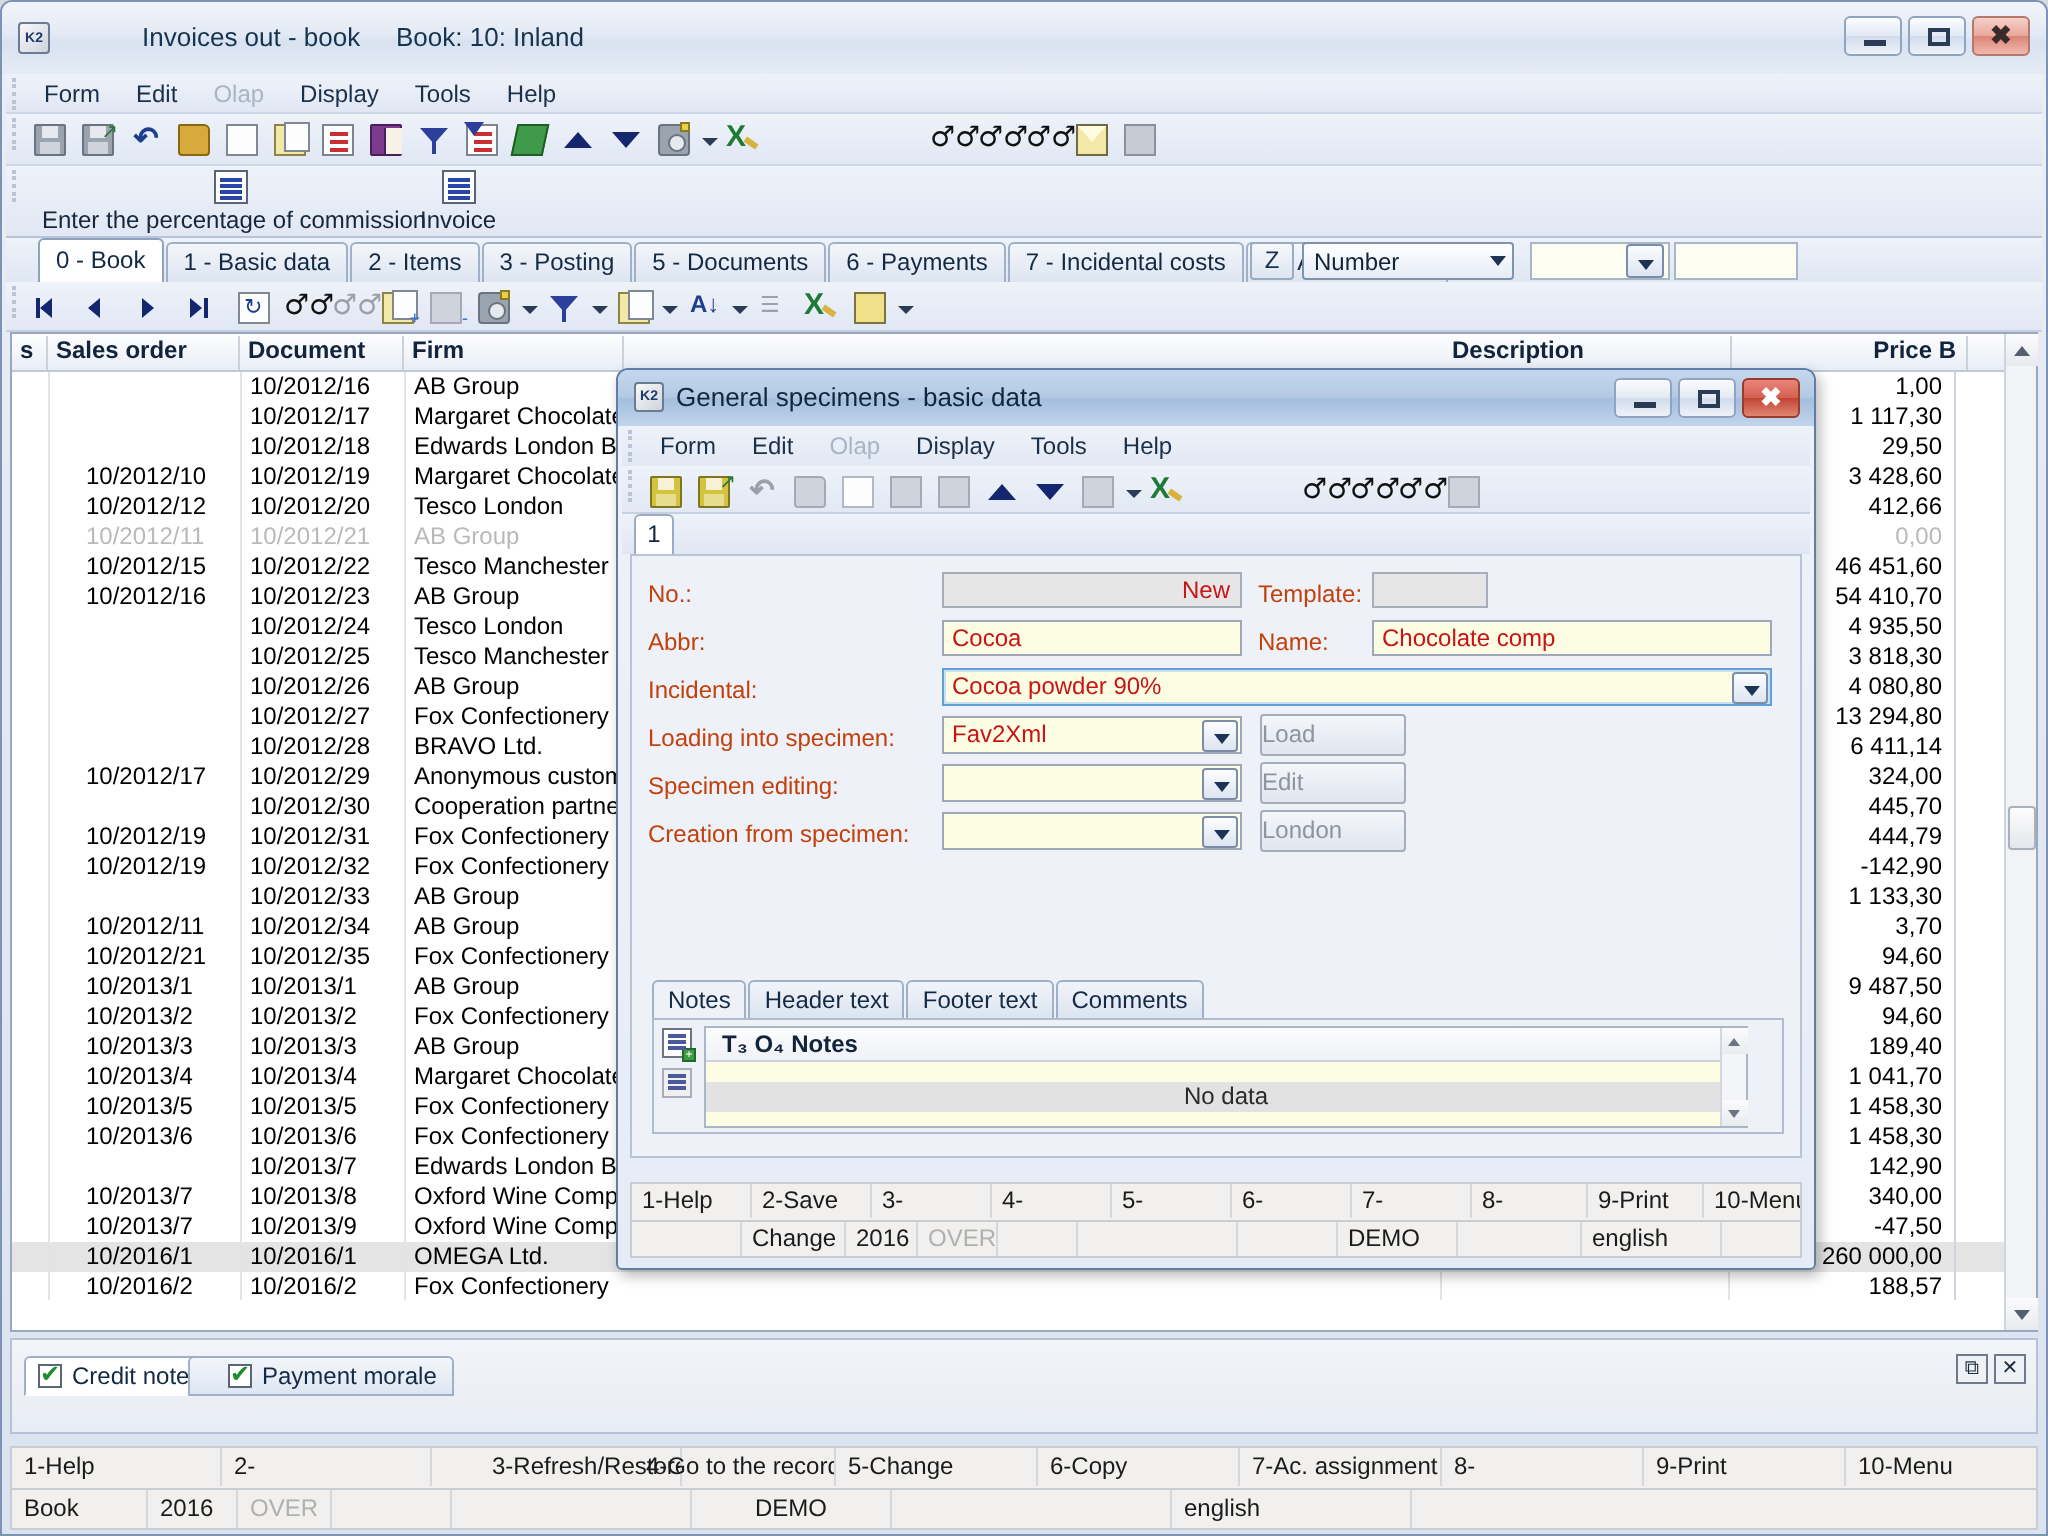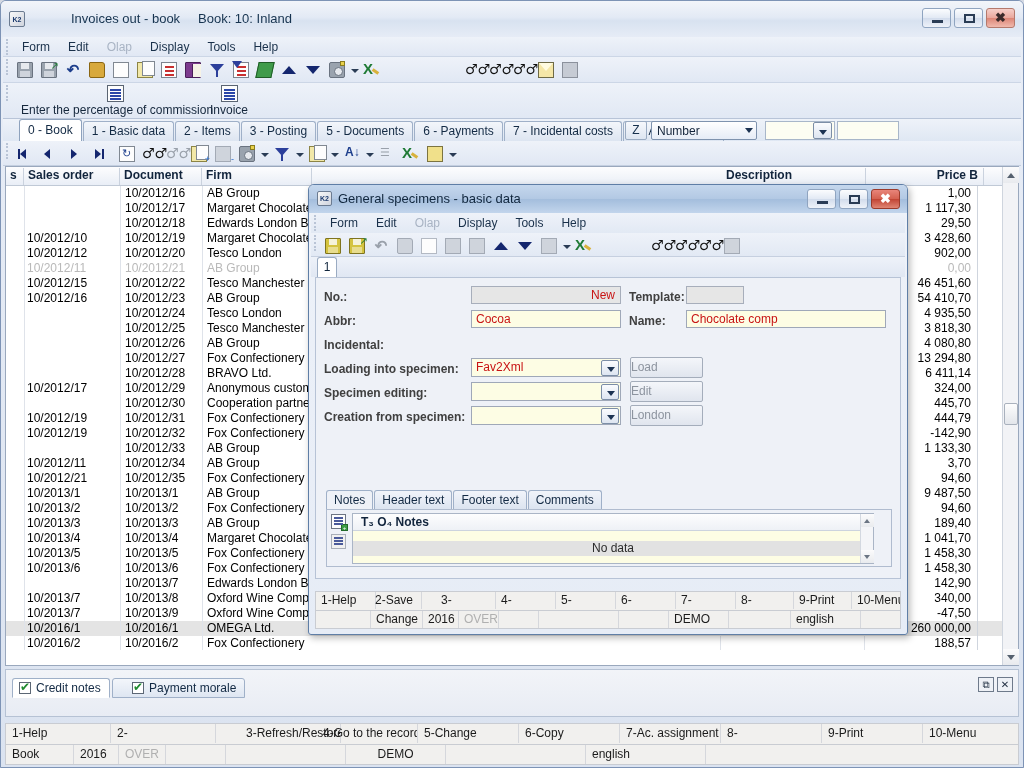--- a/index.html
+++ b/index.html
@@ -226,21 +226,21 @@
   }
   .hcell.right { text-align:right; padding-right:5px; padding-left:0; }
   #grid-body {
     position:absolute; left:0; top:19px; width:996px; height:464px; overflow:hidden;
   }
   .grow { position:relative; height:15px; font-size:12px; color:#000; }
   .grow.dim { color:#b9b9b9; }
   .grow.sel { background:#e4e4e4; }
   .cell { position:absolute; top:0; height:15px; line-height:15px; white-space:nowrap; overflow:hidden; }
   .c-s { left:2px; width:14px; }
-  .c-order { left:18px; width:96px; border-left:1px solid #dfe3ea; padding-left:2px; }
+  .c-order { left:18px; width:96px; border-left:1px solid #dfe3ea; padding-left:18px; }
   .c-doc { left:114px; width:82px; border-left:1px solid #dfe3ea; padding-left:4px; }
   .c-firm { left:196px; width:110px; border-left:1px solid #dfe3ea; padding-left:4px; }
   .c-price { left:860px; width:112px; text-align:right; padding-right:6px; border-right:1px solid #cfd5de; }
   .colline { position:absolute; top:0; width:1px; height:100%; background:#dfe3ea; }
 
   #grid-vscroll {
     position:absolute; right:0; top:0; width:16px; height:498px;
     background:#f2f3f6; border-left:1px solid #cfd5de;
   }
   .sc-arrow {
@@ -335,21 +335,21 @@
   }
   #dlg-tab-1 {
     position:absolute; left:6px; top:0; width:20px; height:20px;
     background:#fff; border:1px solid #9aabc2; border-bottom:none;
     border-radius:3px 3px 0 0; font-size:12px; text-align:center; line-height:18px; color:#11263d;
   }
   #dlg-content {
     position:absolute; left:6px; top:92px; width:586px; height:302px;
     background:#eef1f7; border:1px solid #b7c3d6;
   }
-  .fld-label { position:absolute; font-size:12px; color:#404040;font-weight:bold; }
+  .fld-label { position:absolute; font-size:12px; color:#c2410c; }
   .fld-ro {
     position:absolute; background:#e6e6e6; border:1px solid #a7aebb;
     font-size:12px; color:#c81414; line-height:16px;
   }
   .fld-ro.rt { text-align:right; padding-right:5px; }
   .fld-in {
     position:absolute; background:#fdfde4; border:1px solid #9fa8b8;
     font-size:12px; color:#c81414; line-height:16px; padding-left:4px;
   }
   .fld-in.focus { border:1px solid #5fa0d8; box-shadow: inset 0 0 0 1px #c7e0f4; }
@@ -669,21 +669,21 @@
           <div class="cell c-order">10/2012/10</div>
           <div class="cell c-doc">10/2012/19</div>
           <div class="cell c-firm">Margaret Chocolate C</div>
           <div class="cell c-price">3 428,60</div>
         </div>
         <div class="grow">
           <div class="cell c-s"></div>
           <div class="cell c-order">10/2012/12</div>
           <div class="cell c-doc">10/2012/20</div>
           <div class="cell c-firm">Tesco London</div>
-          <div class="cell c-price">902,00</div>
+          <div class="cell c-price">412,66</div>
         </div>
         <div class="grow dim">
           <div class="cell c-s"></div>
           <div class="cell c-order">10/2012/11</div>
           <div class="cell c-doc">10/2012/21</div>
           <div class="cell c-firm">AB Group</div>
           <div class="cell c-price">0,00</div>
         </div>
         <div class="grow">
           <div class="cell c-s"></div>
@@ -866,21 +866,21 @@
       <div class="sc-arrow up"></div>
       <div id="sc-thumb"></div>
       <div class="sc-arrow down"></div>
     </div>
   </div>
 
   <div id="bottom-tabs">
     <div class="btab active" style="left:6px;">
       <span class="chk"></span><span>Credit notes</span>
     </div>
-    <div class="btab" style="left:106px;padding-left:19px;">
+    <div class="btab" style="left:88px;padding-left:19px;">
       <span class="chk"></span><span>Payment morale</span>
     </div>
     <div class="mini-btn" style="right:24px;">⧉</div>
     <div class="mini-btn" style="right:5px;">✕</div>
   </div>
 
   <div id="main-fkeys">
     <div class="fk" style="left:0;   width:105px;">1-Help</div>
     <div class="fk" style="left:105px;width:105px;">2-</div>
     <div class="fk" style="left:210px;width:101px;margin-left:24px;">3-Refresh/Restore</div>
@@ -997,20 +997,24 @@
     <div class="fld-ro rt" style="left:155px; top:8px; width:150px; height:18px;">New</div>
     <div class="fld-label" style="left:313px; top:12px;">Template:</div>
     <div class="fld-ro" style="left:370px; top:8px; width:58px; height:18px;"></div>
 
     <div class="fld-label" style="left:8px; top:36px;">Abbr:</div>
     <div class="fld-in" style="left:155px; top:32px; width:150px; height:18px;">Cocoa</div>
     <div class="fld-label" style="left:313px; top:36px;">Name:</div>
     <div class="fld-in" style="left:370px; top:32px; width:200px; height:18px;">Chocolate comp</div>
 
     <div class="fld-label" style="left:8px; top:60px;">Incidental:</div>
+    <div class="fld-in focus" style="left:155px; top:56px; width:415px; height:19px;">
+      <span>Cocoa powder 90%</span>
+      <span class="combo-btn"></span>
+    </div>
 
     <div class="fld-label" style="left:8px; top:84px;">Loading into specimen:</div>
     <div class="fld-in" style="left:155px; top:80px; width:150px; height:19px;">
       <span>Fav2Xml</span>
       <span class="combo-btn"></span>
     </div>
     <div class="btn-grey" style="left:314px; top:79px; width:73px;">Load</div>
 
     <div class="fld-label" style="left:8px; top:108px;">Specimen editing:</div>
     <div class="fld-in" style="left:155px; top:104px; width:150px; height:19px;">
@@ -1044,21 +1048,21 @@
         <div id="notes-vscroll">
           <div class="nsc up"></div>
           <div class="nsc down"></div>
         </div>
       </div>
     </div>
   </div>
 
   <div id="dlg-fkeys">
     <div class="dfk" style="left:0;   width:60px;">1-Help</div>
-    <div class="dfk" style="left:46px; width:60px;text-align:center;">2-Save</div>
+    <div class="dfk" style="left:60px; width:60px;">2-Save</div>
     <div class="dfk" style="left:120px;width:60px;">3-</div>
     <div class="dfk" style="left:180px;width:60px;">4-</div>
     <div class="dfk" style="left:240px;width:60px;">5-</div>
     <div class="dfk" style="left:300px;width:60px;">6-</div>
     <div class="dfk" style="left:360px;width:60px;">7-</div>
     <div class="dfk" style="left:420px;width:58px;">8-</div>
     <div class="dfk" style="left:478px;width:58px;">9-Print</div>
     <div class="dfk" style="left:536px;width:48px; border-right:none;">10-Menu</div>
   </div>
 

